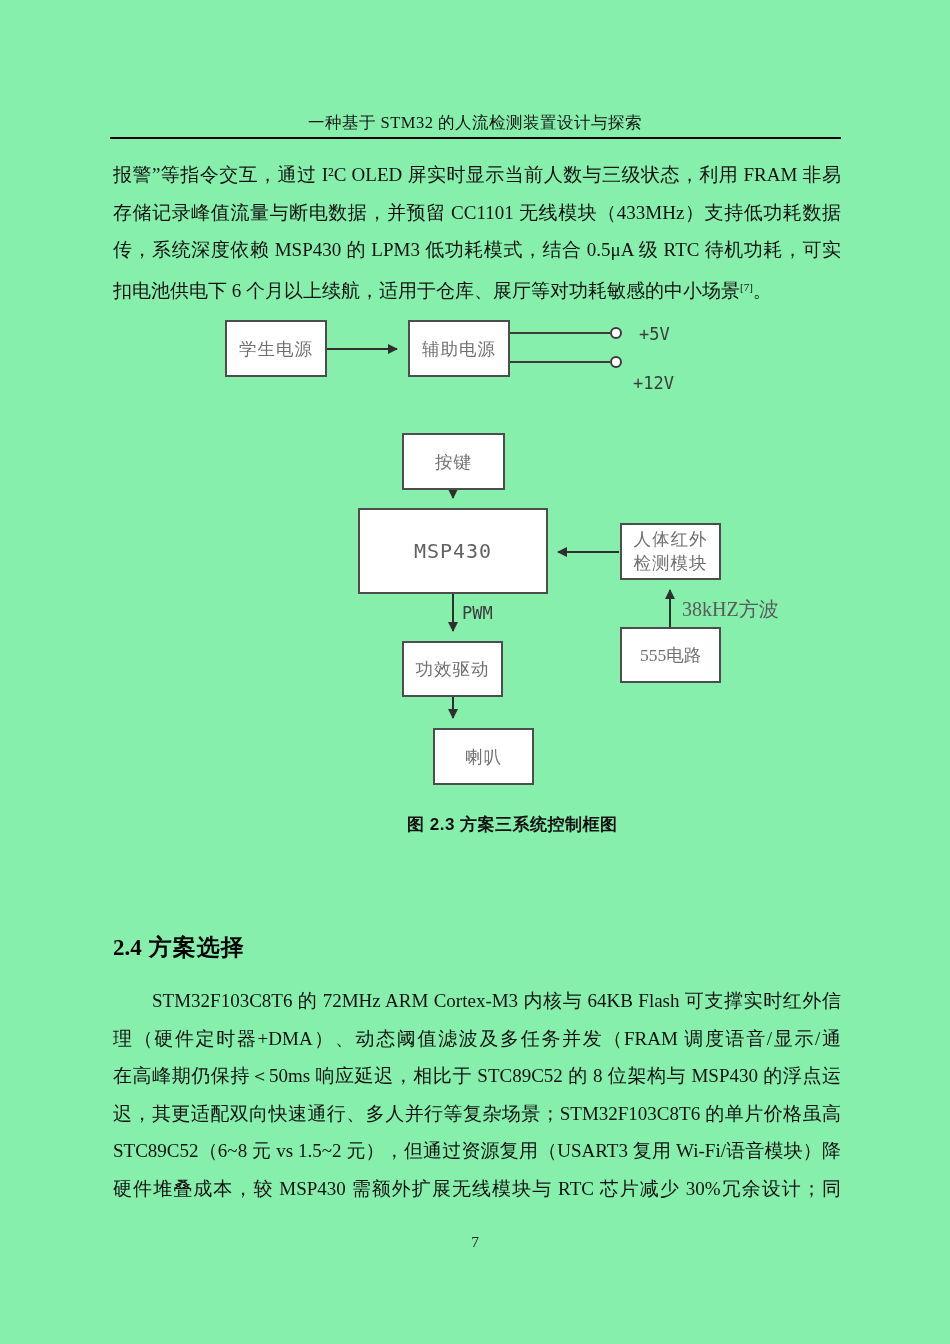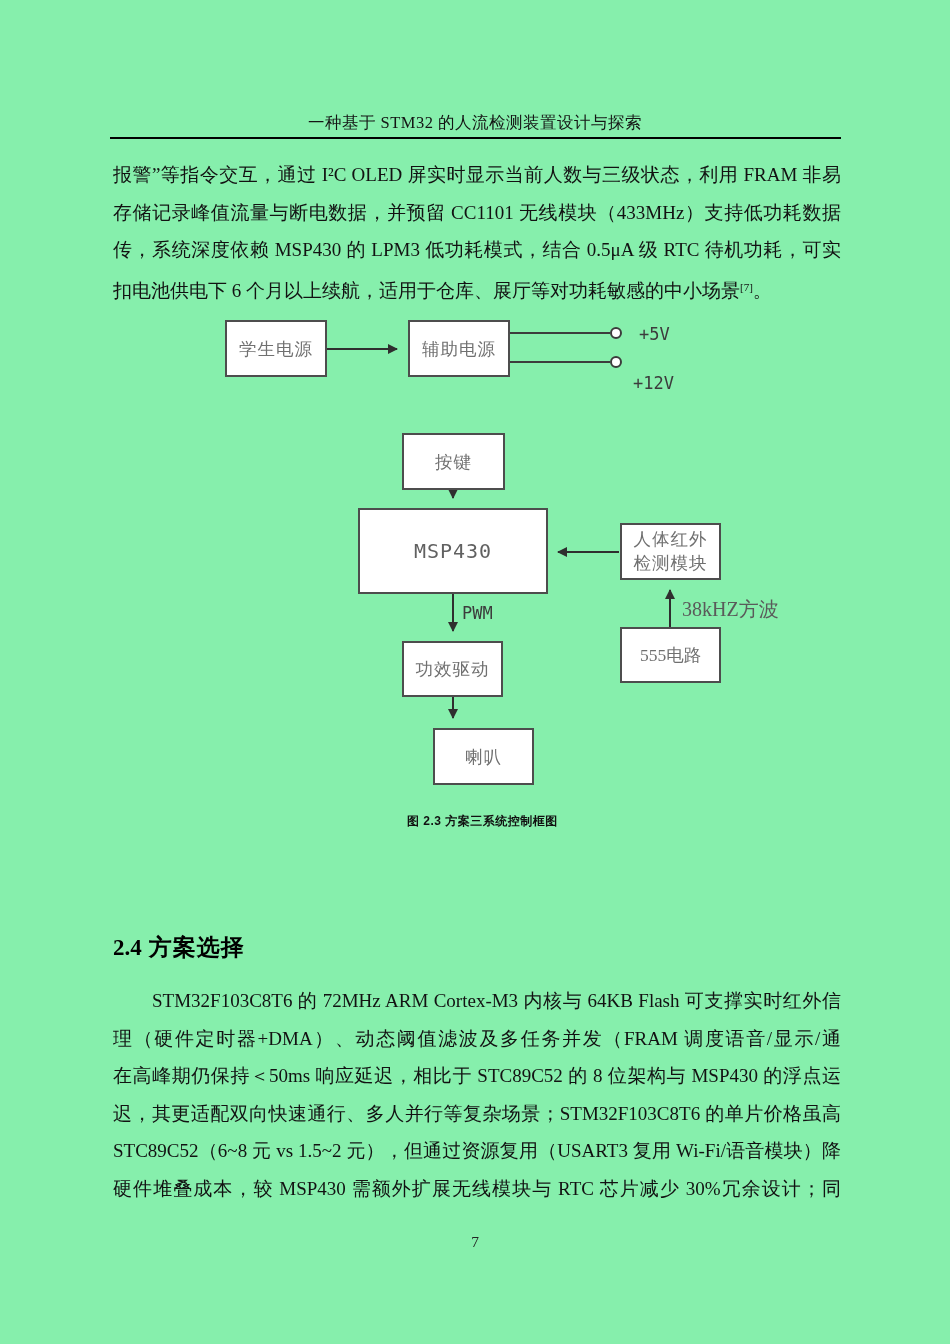--- a/index.html
+++ b/index.html
@@ -41,21 +41,21 @@
     color:#707070;font-size:17.5px;letter-spacing:1px;
     font-family:"Liberation Serif","DejaVu Serif",serif;
   }
   .node.mono{font-family:"DejaVu Sans Mono","Liberation Mono",monospace;font-size:20px;color:#616161;letter-spacing:1px;}
   .dlabel{
     position:absolute;color:#3c3c3c;font-size:17px;white-space:nowrap;
     font-family:"DejaVu Sans Mono","Liberation Mono",monospace;
   }
   .dlabel.cjk{font-family:"Liberation Serif","DejaVu Serif",serif;color:#5a5a5a;font-size:20px;}
   .fig-caption{
-    position:absolute;top:813px;left:407px;font-size:12px;font-weight:bold;color:#111;
+    position:absolute;top:813px;left:407px;font-size:17px;font-weight:bold;color:#111;
     font-family:"Liberation Sans","DejaVu Sans",sans-serif;letter-spacing:.5px;
   }
   
   .page-number{
     position:absolute;top:1233px;left:0;width:950px;text-align:center;
     font-size:15.5px;color:#222;
   }
 </style>
 </head>
 <body>

